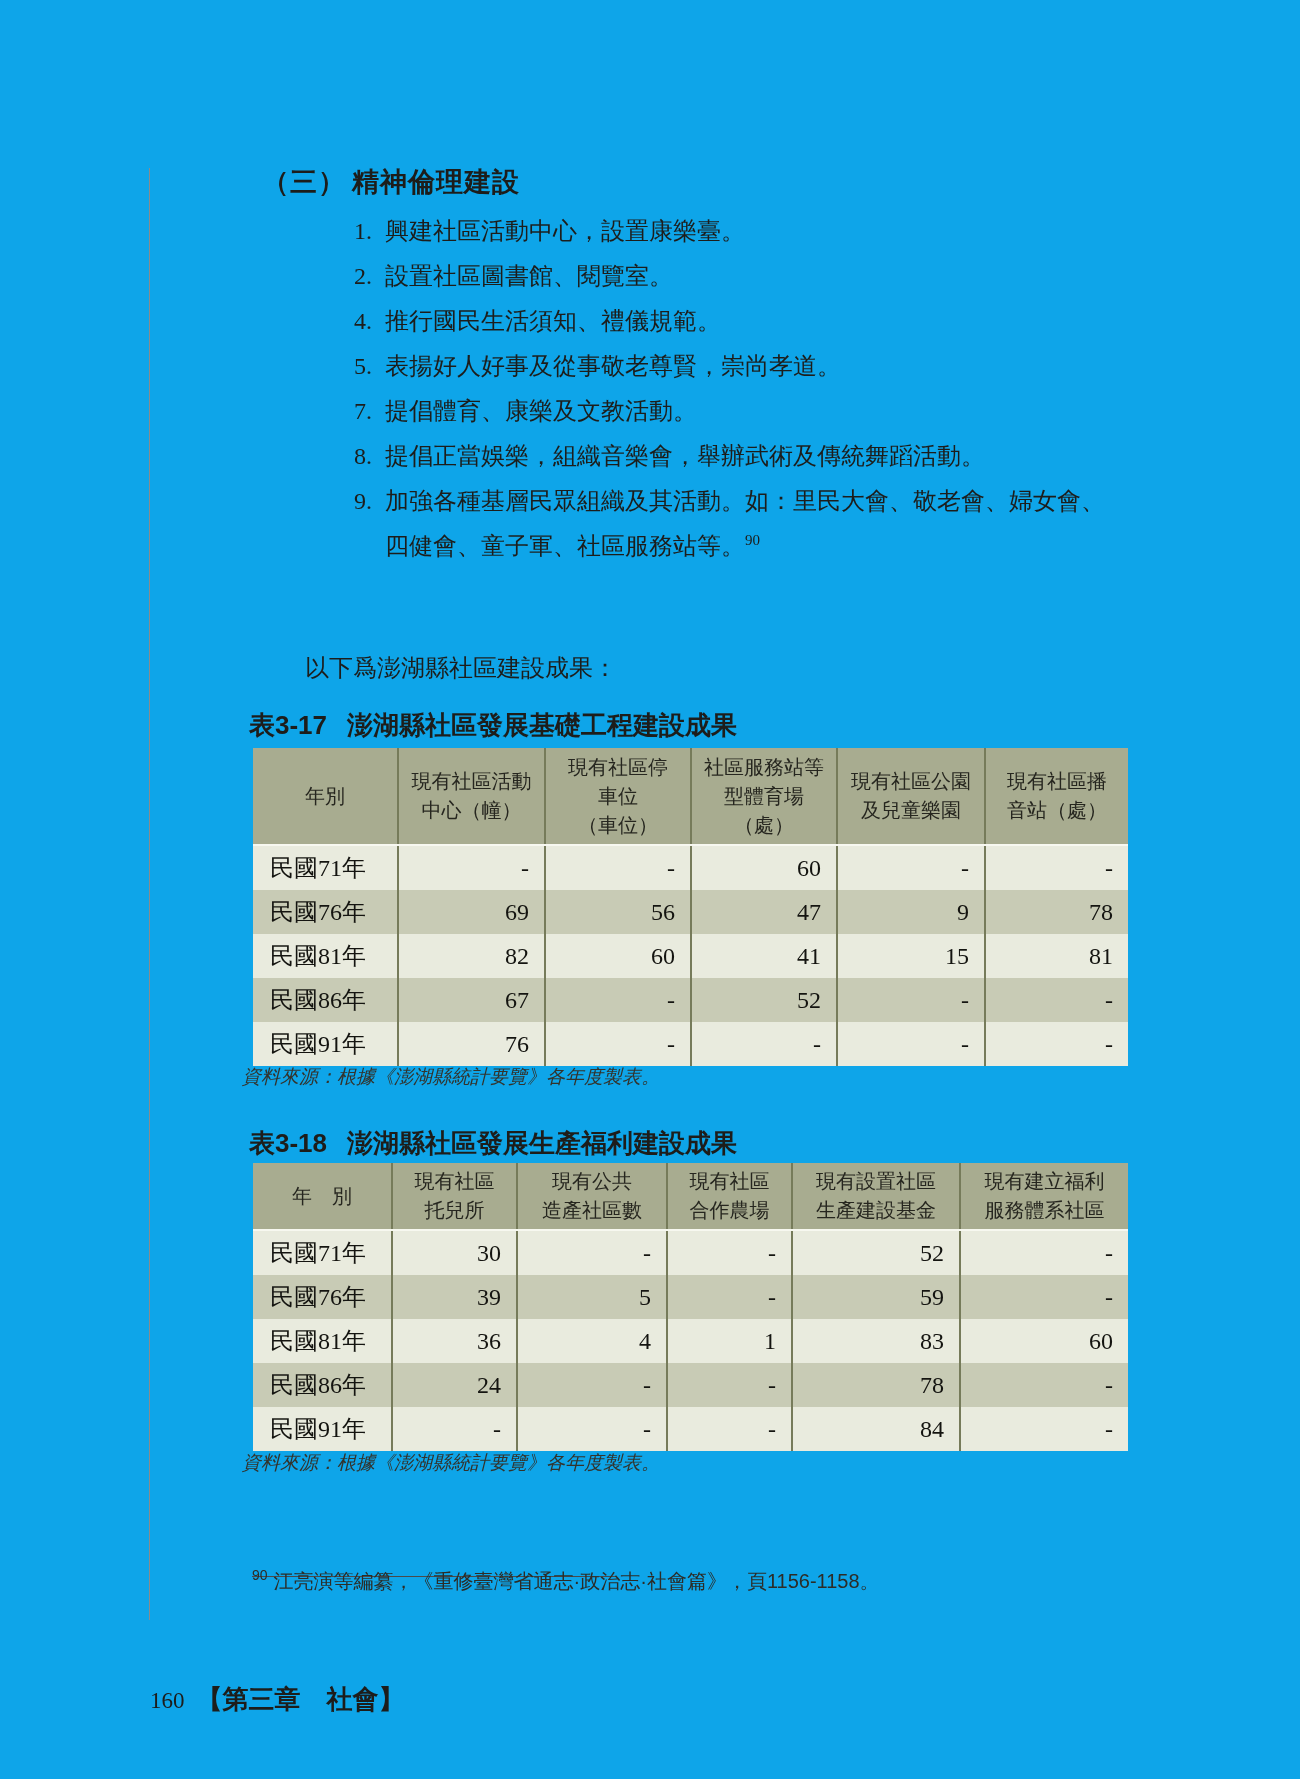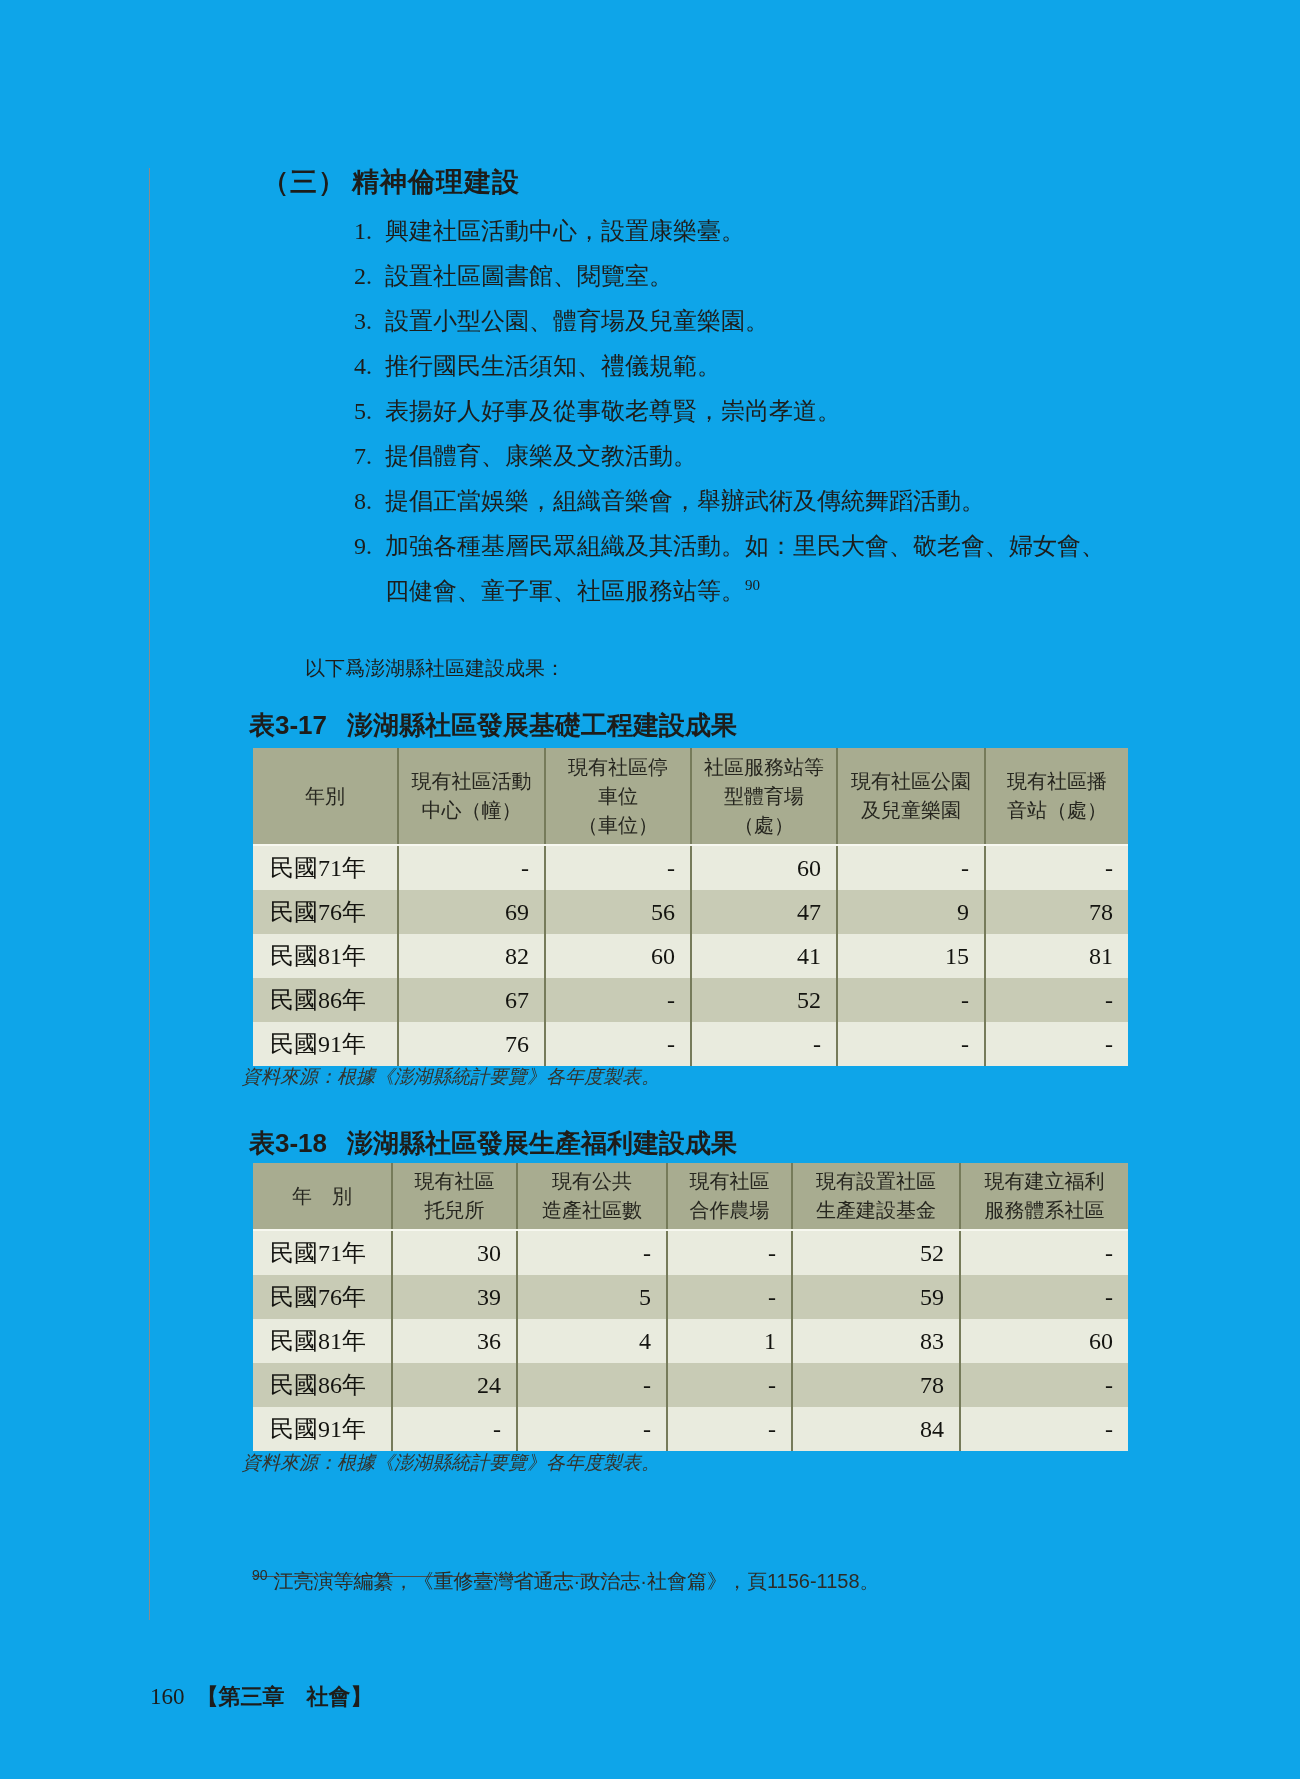--- a/index.html
+++ b/index.html
@@ -12,21 +12,21 @@
 
   .section-heading { position:absolute; left:262px; top:162px; font-size:27px; line-height:40px;
     font-weight:bold; font-family:"Liberation Sans","DejaVu Sans",sans-serif; letter-spacing:1px; }
   .section-heading .marker { margin-right:6px; }
 
   .num-list { position:absolute; left:354px; top:209px; width:752px; font-size:24px; line-height:45px; }
   .num-list .item { padding-left:31px; text-indent:-31px; }
   .num-list .num { display:inline-block; width:31px; text-indent:0; }
   sup.fnref { font-size:15px; vertical-align:super; line-height:0; }
 
-  .intro-line { position:absolute; left:305px; top:650px; font-size:20px; line-height:36px; }
+  .intro-line { position:absolute; left:305px; top:650px; font-size:24px; line-height:36px; }
 
   .table-title { position:absolute; left:249px; font-size:26px; line-height:38px; font-weight:bold;
     font-family:"Liberation Sans","DejaVu Sans",sans-serif; }
   .table-title .label { margin-right:20px; }
   #title1 { top:706px; }
   #title2 { top:1124px; }
 
   table.data { position:absolute; left:253px; width:875px; border-collapse:collapse; table-layout:fixed; }
   #table1 { top:748px; }
   #table2 { top:1163px; }
@@ -48,36 +48,35 @@
   .source-line { position:absolute; left:242px; font-size:19px; line-height:30px; font-style:italic; color:#33332c; }
   #source1 { top:1062px; }
   #source2 { top:1448px; }
 
   .footnote-sep { position:absolute; left:252px; top:1576px; width:364px; height:1px; background:#4a4a4a; }
   .footnote { position:absolute; left:252px; top:1560px; width:820px; font-size:20px; line-height:30px;
     font-family:"Liberation Sans","DejaVu Sans",sans-serif; color:#2c2c27; }
   .footnote sup { font-size:14px; margin-right:6px; }
 
   .page-footer { position:absolute; left:150px; top:1682px; font-size:23px; }
-  .page-footer .chapter { font-weight:bold; margin-left:12px; font-size:22px; }
+  .page-footer .chapter { font-weight:bold; margin-left:12px; font-size:26px; }
 </style>
 </head>
 <body>
 
 <div class="page">
   <div class="margin-line"></div>
 
   <div class="section-heading">
     <span class="marker">（三）</span><span>精神倫理建設</span>
   </div>
 
   <div class="num-list">
     <div class="item"><span class="num">1.</span><span>興建社區活動中心，設置康樂臺。</span></div>
     <div class="item"><span class="num">2.</span><span>設置社區圖書館、閱覽室。</span></div>
-    <div class="item"><span class="num">3.</span><span>設置小型公園、體育場及兒童樂園。</span></div>
     <div class="item"><span class="num">4.</span><span>推行國民生活須知、禮儀規範。</span></div>
     <div class="item"><span class="num">5.</span><span>表揚好人好事及從事敬老尊賢，崇尚孝道。</span></div>
     <div class="item"><span class="num">7.</span><span>提倡體育、康樂及文教活動。</span></div>
     <div class="item"><span class="num">8.</span><span>提倡正當娛樂，組織音樂會，舉辦武術及傳統舞蹈活動。</span></div>
     <div class="item"><span class="num">9.</span><span>加強各種基層民眾組織及其活動。如：里民大會、敬老會、婦女會、四健會、童子軍、社區服務站等。</span><sup class="fnref">90</sup></div>
   </div>
 
   <div class="intro-line">以下爲澎湖縣社區建設成果：</div>
 
   <div class="table-title" id="title1">

